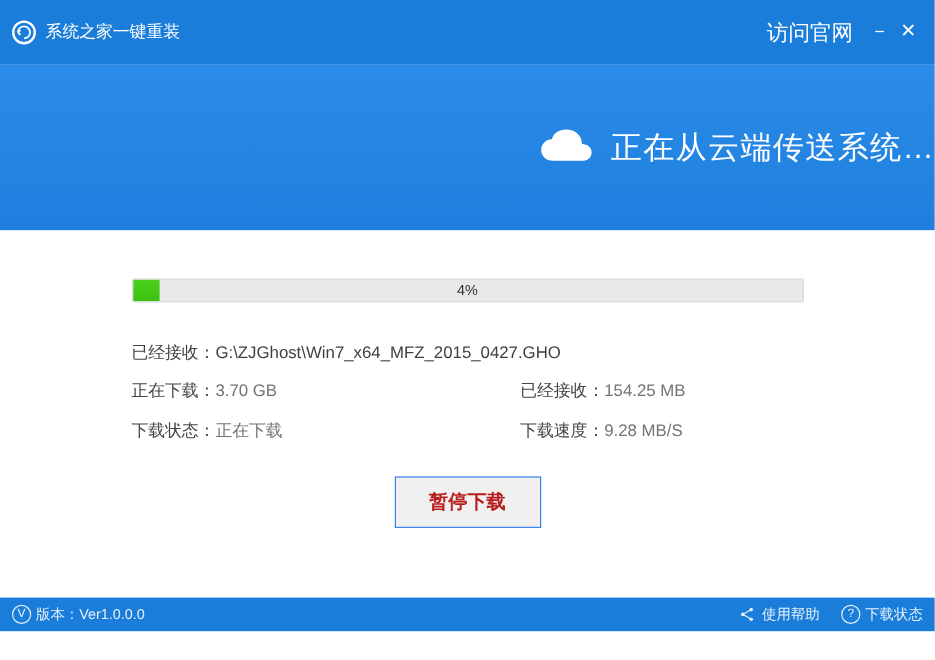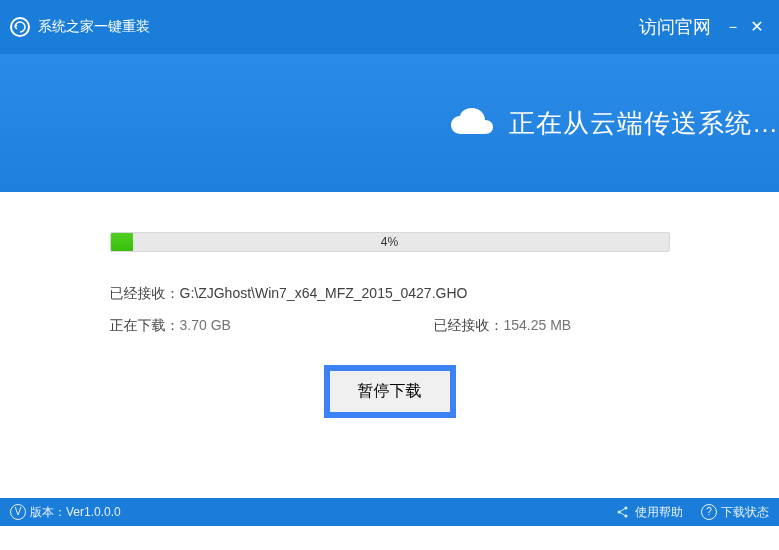--- a/index.html
+++ b/index.html
@@ -117,24 +117,25 @@
     .info-value { color: #737373; }
     .info-value.link { color: #404040; cursor: pointer; }
     .btn-wrap {
       text-align: center;
       margin-top: 28px;
     }
     .pause-btn {
       display: inline-block;
       padding: 10px 28px;
       font-size: 16px;
-      color: #000000;
+      color: #b91c1c;
       background: #f0f0f0;
-      border: 6px solid #3b82f6;
+      border: 1px solid #3b82f6;
       cursor: pointer;
+      font-weight: bold;
     }
     .statusbar {
       height: 28px;
       background: #1b7dda;
       color: #e6f1fb;
       display: flex;
       align-items: center;
       font-size: 12px;
       padding: 0 10px;
     }
@@ -205,20 +206,30 @@
     <div class="info-row">
       <div class="col left">
         <span class="info-label">正在下载：</span>
         <span class="info-value">3.70 GB</span>
       </div>
       <div class="col right">
         <span class="info-label">已经接收：</span>
         <span class="info-value">154.25 MB</span>
       </div>
     </div>
+    <div class="info-row">
+      <div class="col left">
+        <span class="info-label">下载状态：</span>
+        <span class="info-value">正在下载</span>
+      </div>
+      <div class="col right">
+        <span class="info-label">下载速度：</span>
+        <span class="info-value">9.28 MB/S</span>
+      </div>
+    </div>
   </div>
 
   <div class="btn-wrap">
     <button class="pause-btn">暂停下载</button>
   </div>
 </div>
 
 <div class="statusbar">
   <div class="sb-item">
     <span class="sb-icon circle">V</span>

